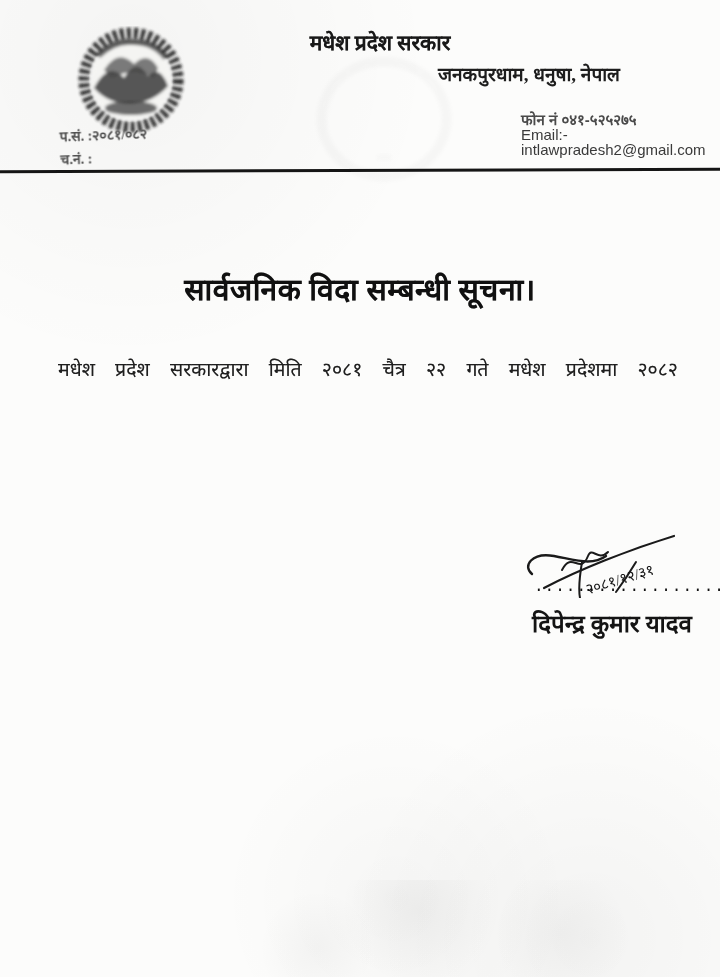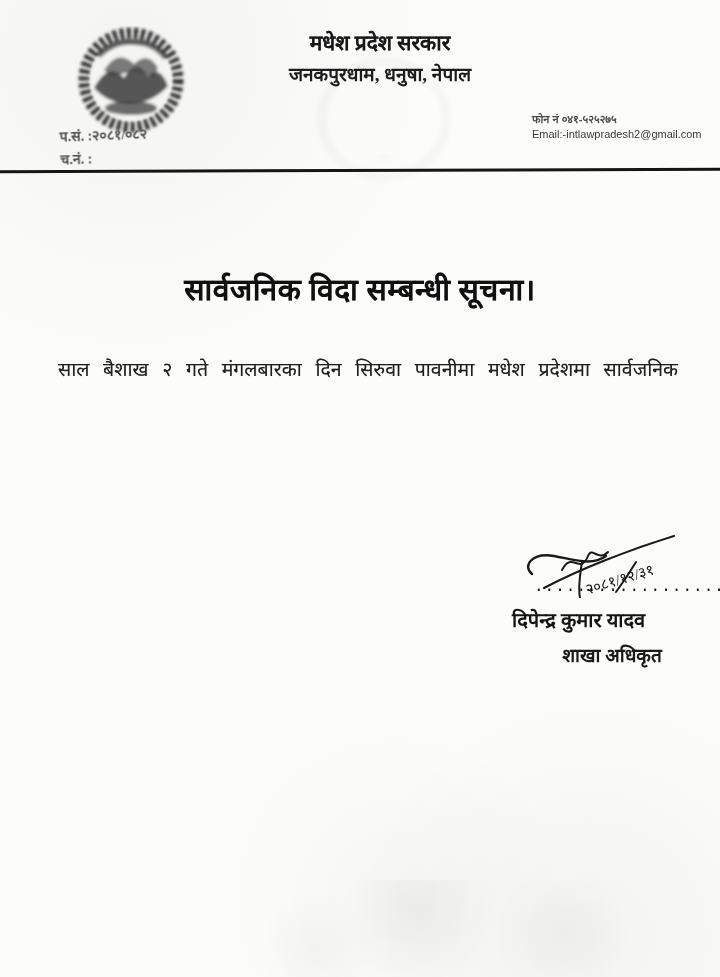--- a/index.html
+++ b/index.html
@@ -21,30 +21,30 @@
   .stamp-watermark{
     position:absolute;left:318px;top:58px;width:132px;height:122px;
     border:7px double #8f8f8f;border-radius:50%;
     opacity:.13;filter:blur(2px);
     display:flex;align-items:flex-end;justify-content:center;
     font-size:11px;color:#777;padding-bottom:8px;box-sizing:border-box;
   }
   .head-block{position:absolute;left:140px;top:28px;width:480px;text-align:center;}
   .gov-line{font-size:21px;font-weight:700;color:#181818;text-shadow:0 0 .5px rgba(20,20,20,.55);}
   .ministry-line{font-size:30px;font-weight:700;margin-top:7px;letter-spacing:.5px;color:#141414;text-shadow:0 0 .5px rgba(20,20,20,.5);}
-  .addr-line{font-size:19px;font-weight:700;margin-top:5px;color:#1d1d1d;}
+  .addr-line{font-size:19px;font-weight:700;margin-top:5px;color:#1d1d1d;text-align:right;}
   .ref-block{
     position:absolute;left:60px;top:124px;
     font-size:14px;font-weight:600;line-height:23px;color:var(--faded_ink,#4f4f4f);
     transform:rotate(-2deg);filter:blur(.3px);
   }
   .contact-block{
-    position:absolute;left:532px;top:112px;
+    position:absolute;left:521px;top:112px;
     font-family:"Liberation Sans","DejaVu Sans",sans-serif;
-    font-size:11px;line-height:15px;color:#3a3a3a;filter:blur(.2px);
+    font-size:15px;line-height:15px;color:#3a3a3a;filter:blur(.2px);
   }
   .contact-block .phone{color:#4a4a4a;font-weight:600;}
   .rule{
     position:absolute;left:0;top:169px;width:720px;height:3px;
     background:#151515;transform:rotate(-.2deg);
   }
   
   .date-line{
     position:absolute;right:28px;top:190px;
     font-size:21px;color:#1c1c1c;letter-spacing:.5px;
@@ -63,22 +63,22 @@
   }
   .body-line.last{text-align-last:left;}
   
   .sig-art{position:absolute;left:518px;top:532px;width:184px;height:66px;}
   .dotted-line{
     position:absolute;left:534px;top:578px;width:150px;
     font-size:16px;letter-spacing:1px;color:#111;text-align:center;
     font-family:"Liberation Mono","DejaVu Sans Mono",monospace;
   }
   .sig-name{
-    position:absolute;left:512px;top:606px;width:200px;
-    font-size:20px;font-weight:700;color:#141414;
+    position:absolute;left:512px;top:606px;width:200px;text-align:center;
+    font-size:24px;font-weight:700;color:#141414;
   }
   .sig-designation{
     position:absolute;left:512px;top:642px;width:200px;text-align:center;
     font-size:19px;font-weight:600;color:#1a1a1a;
   }
   .scan-artifacts{
     position:absolute;left:0;top:880px;width:720px;height:97px;
     background:
       radial-gradient(circle at 58% 30%, rgba(60,60,60,.05), transparent 18%),
       radial-gradient(circle at 44% 70%, rgba(60,60,60,.04), transparent 14%),
@@ -125,34 +125,33 @@
     <div class="phone">फोन नं ०४१-५२५२७५</div>
     <div>Email:-intlawpradesh2@gmail.com</div>
   </div>
 
   <div class="rule"></div>
 
 
   <div class="notice-title">सार्वजनिक विदा सम्बन्धी सूचना।</div>
 
   <div class="body-block">
-    <div class="body-line">साल बैशाख २ गते मंगलबारका दिन सिरुवा पावनीमा मधेश प्रदेशमा सार्वजनिक</div>
+    <div class="body-line">मधेश प्रदेश सरकारद्वारा मिति २०८१ चैत्र २२ गते मधेश प्रदेशमा २०८२</div>
   </div>
 
   <svg class="sig-art" viewBox="0 0 184 66">
     <g fill="none" stroke="#1a1a1a" stroke-linecap="round">
       <path d="M14,42 C4,34 14,20 36,24 C58,28 74,34 88,24" stroke-width="2.4"></path>
       <path d="M44,38 C54,18 62,44 70,24 C74,14 80,30 90,20" stroke-width="2"></path>
       <path d="M26,56 C60,38 110,18 156,4" stroke-width="2.2"></path>
       <path d="M118,30 C112,40 104,52 98,60" stroke-width="2"></path>
       <path d="M64,30 C62,42 60,56 62,66" stroke-width="2"></path>
     </g>
     <text x="66" y="56" transform="rotate(-17 90 48)" font-family="Liberation Serif, DejaVu Serif, serif" font-size="15" fill="#161616">२०८१/१२/३१</text>
   </svg>
 
   <div class="dotted-line">......................</div>
 
   <div class="sig-name">दिपेन्द्र कुमार यादव</div>
-  <div class="sig-designation">शाखा अधिकृत</div>
 
   <div class="scan-artifacts"></div>
 
 </div>
 
 </body></html>

